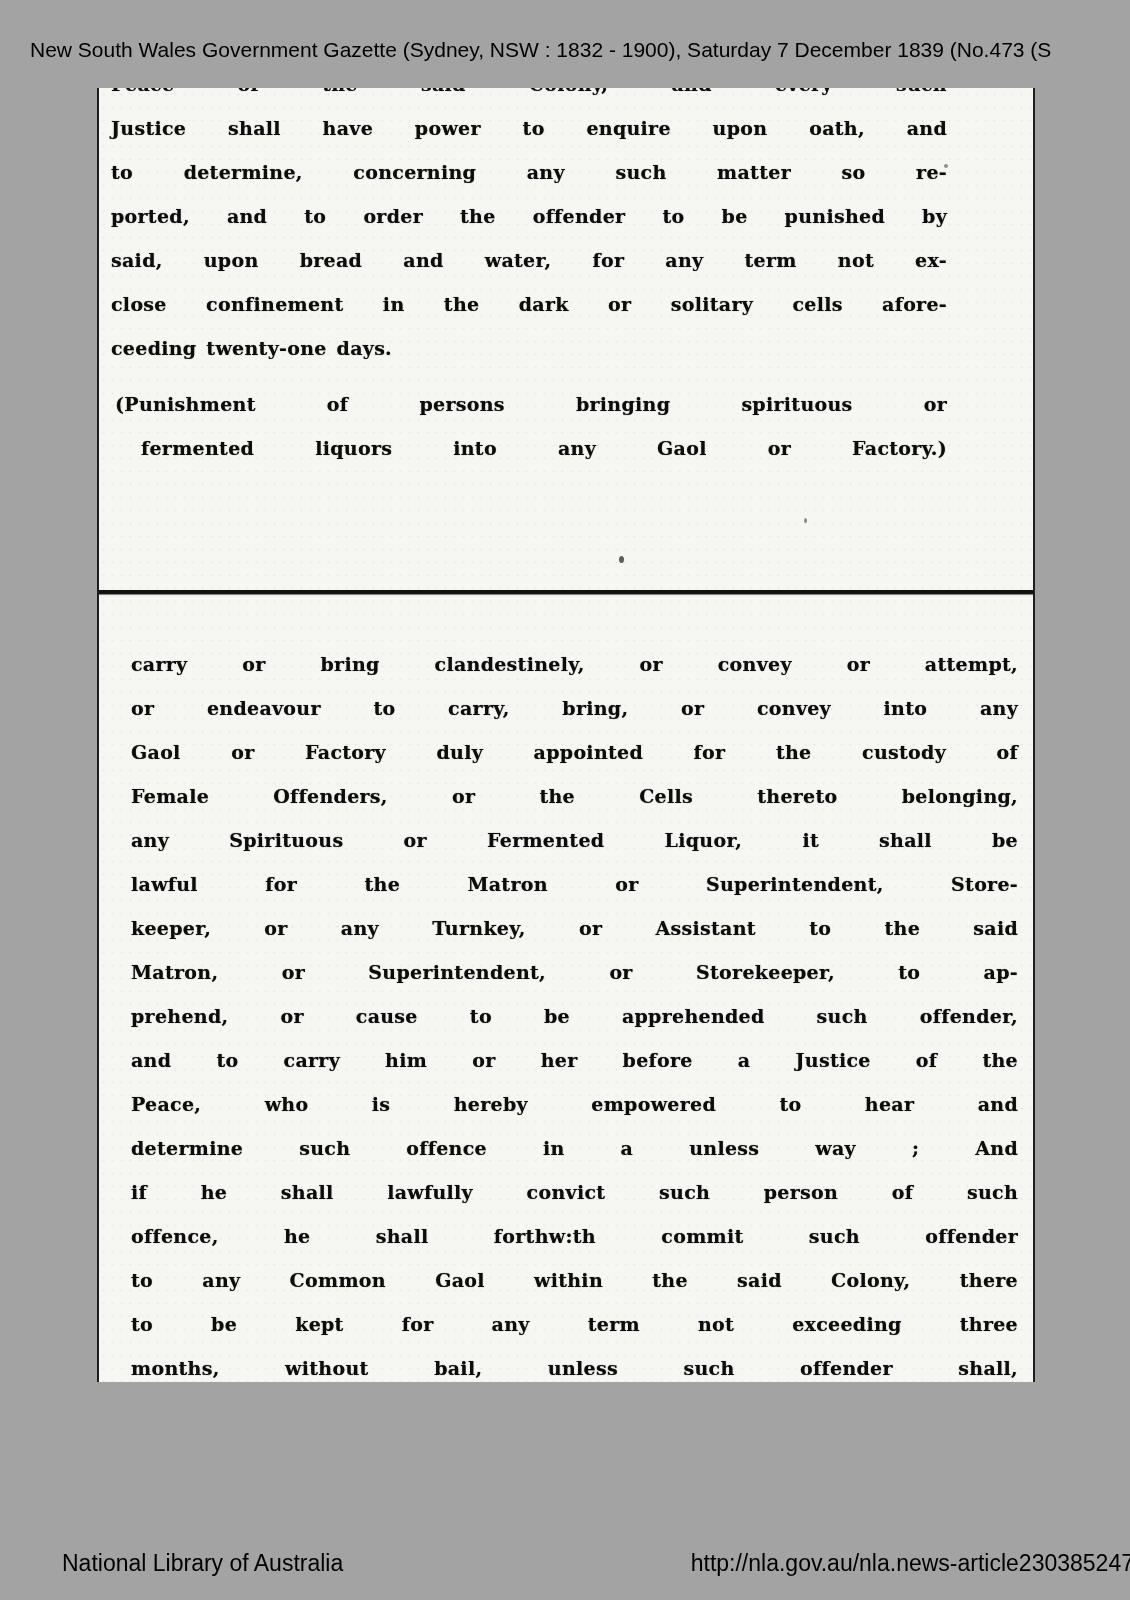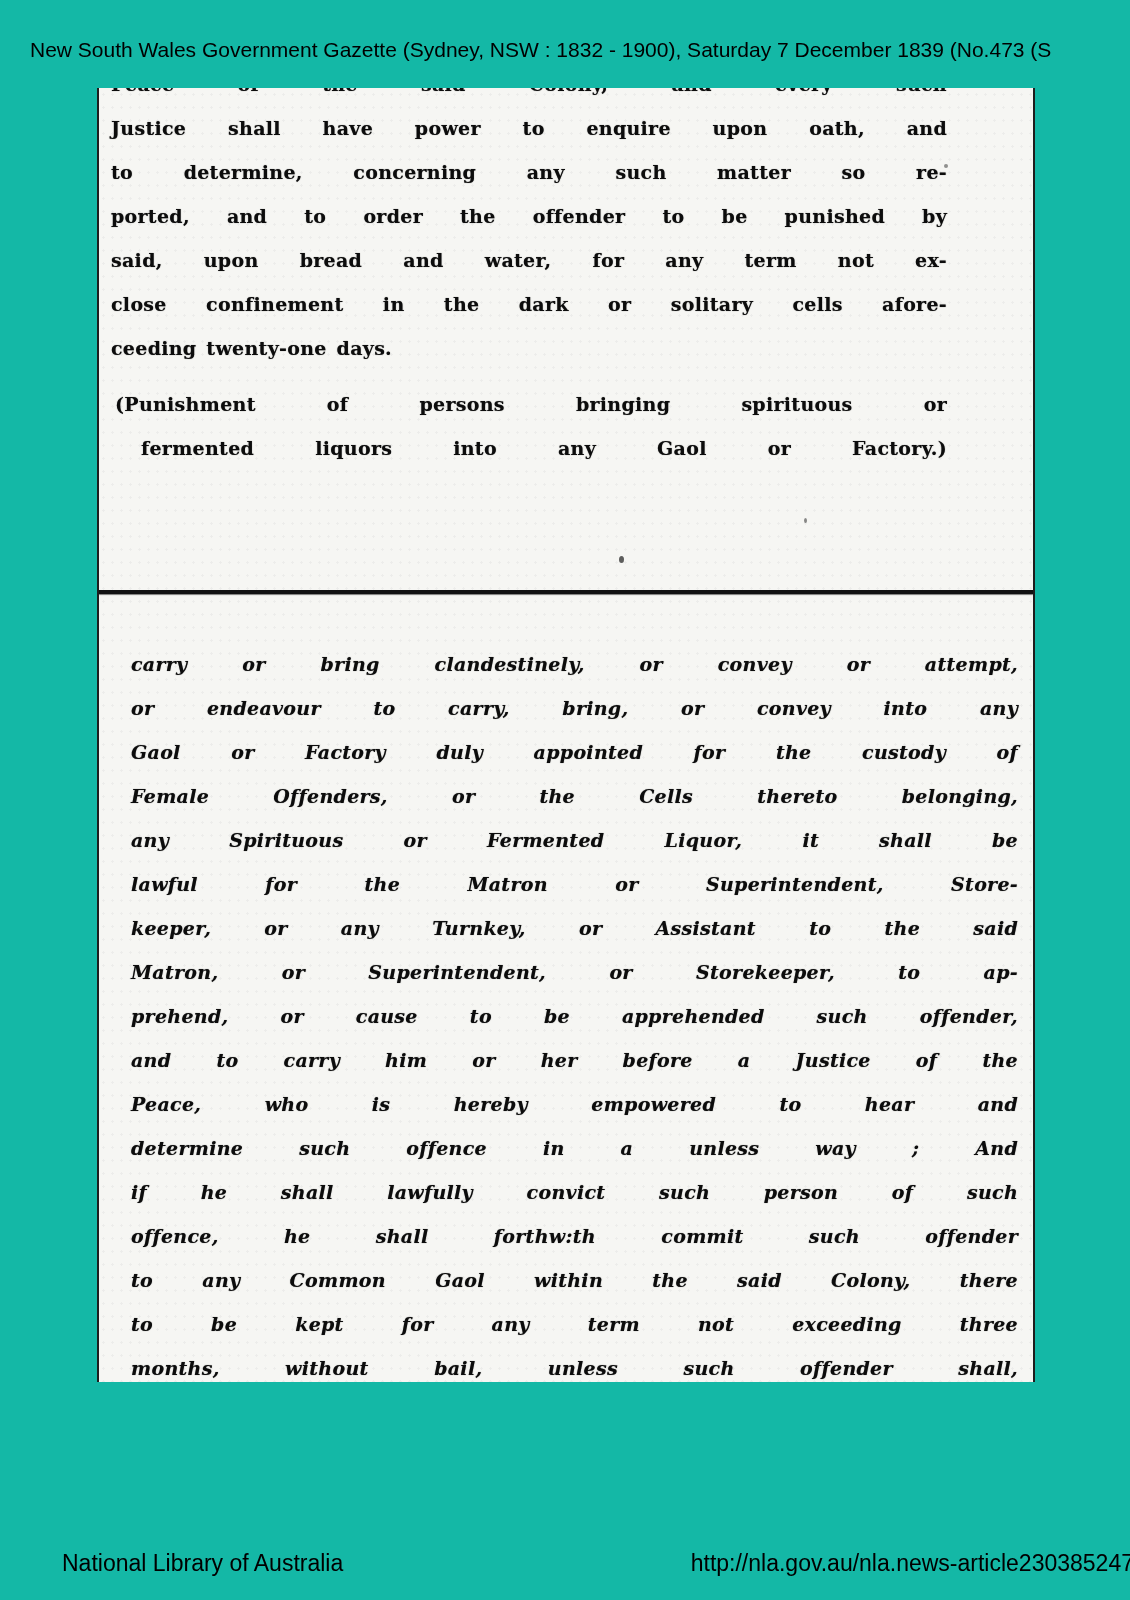--- a/index.html
+++ b/index.html
@@ -1,18 +1,18 @@
 <!DOCTYPE html>
 <html><head>
 <meta charset="utf-8">
 <style>
   html,body { margin:0; padding:0; background:#ffffff; }
   .page {
     position:relative; width:1130px; height:1600px;
-    background:#14b8a6; overflow:hidden;
+    background:#a3a3a3; overflow:hidden;
     font-family:"Liberation Sans", sans-serif;
   }
   .header {
     position:absolute; left:30px; top:38px; width:1100px; height:30px;
     overflow:hidden; white-space:nowrap;
     font-size:21px; color:#000000;
   }
   
   .scan {
     position:absolute; left:97px; top:88px; width:938px; height:1294px;
@@ -20,21 +20,21 @@
     background-color:#f6f6f3;
     background-image:radial-gradient(rgba(40,40,40,0.045) 1px, transparent 1.2px);
     background-size:9px 13px;
     border-left:2px solid #1e1e1e;
     border-right:2px solid #1e1e1e;
     overflow:hidden;
   }
   .scan-block { box-sizing:border-box; overflow:hidden; }
   .block1 { height:502px; padding:0 86px 0 12px; }
   .col-rule { height:4px; background:#121212; box-shadow:0 1px 1px rgba(0,0,0,0.5); }
-  .block2 { height:788px; padding:48px 15px 0 32px;font-style:italic; }
+  .block2 { height:788px; padding:48px 15px 0 32px; }
   .scan-line {
     font-family:"DejaVu Serif", serif;
     font-weight:700;
     font-size:19px;
     line-height:44px;
     color:#0c0c0c;
     letter-spacing:0.3px;
     word-spacing:3px;
     text-align:justify;
     text-align-last:justify;

